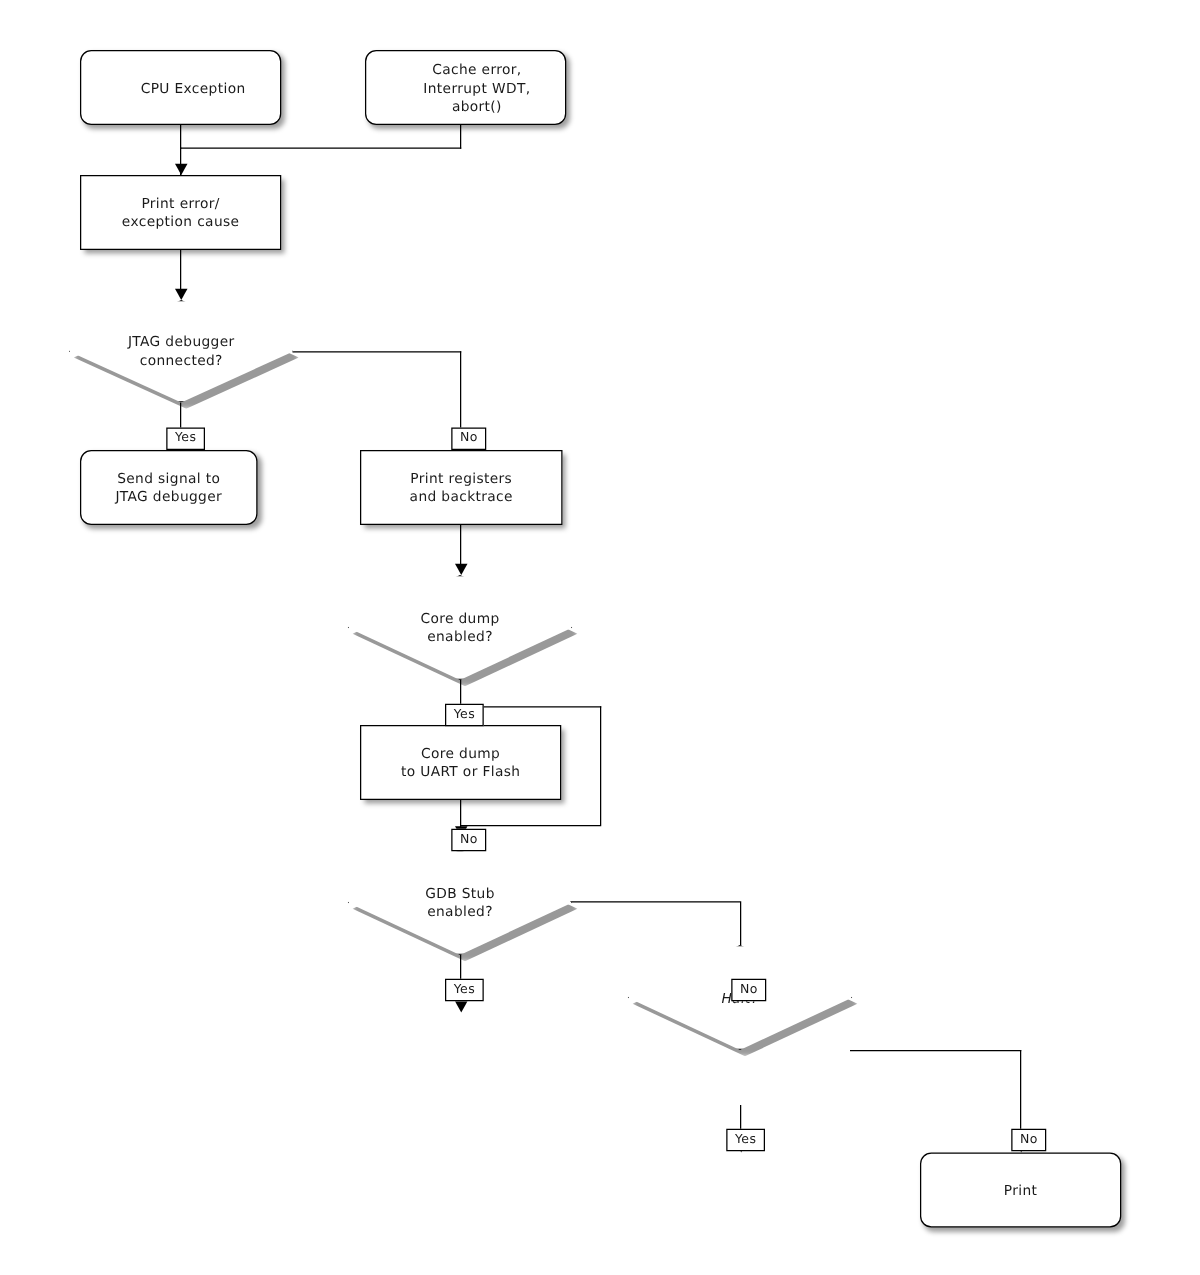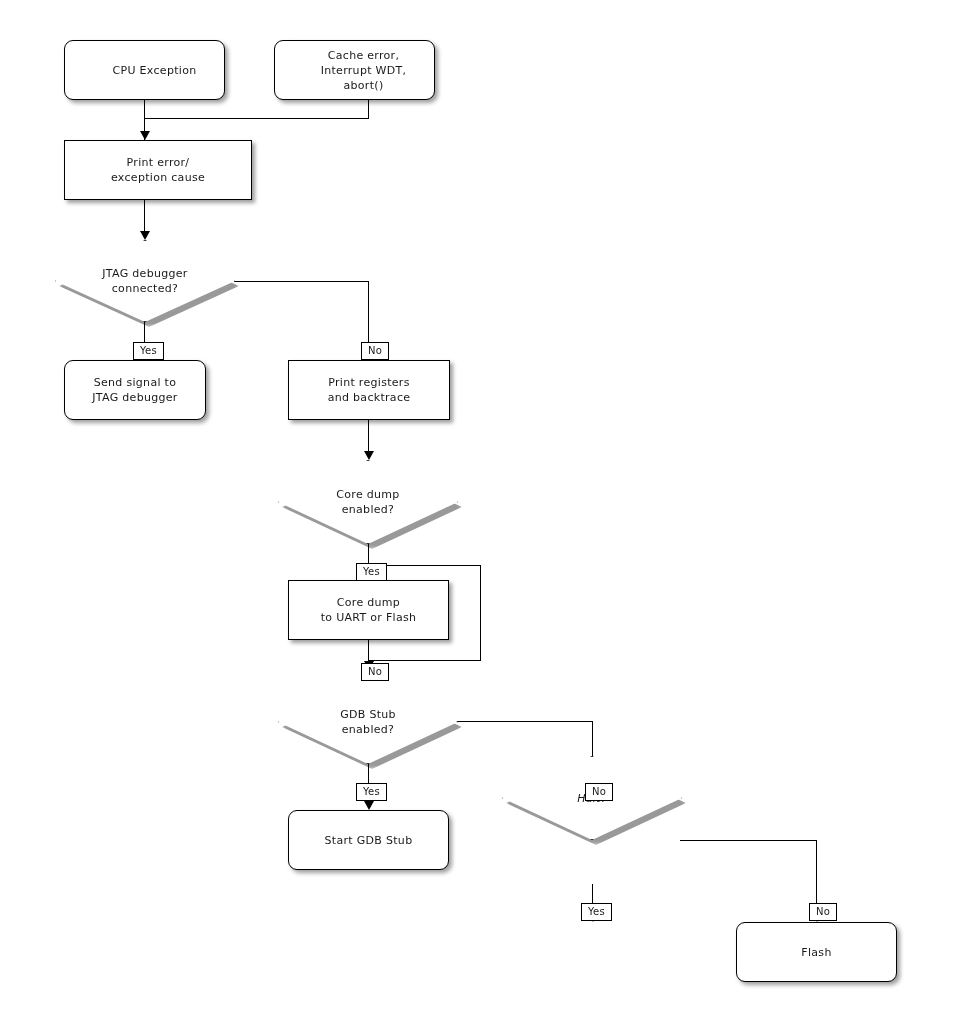--- a/index.html
+++ b/index.html
@@ -87,25 +87,25 @@
 
   <div class="ln lnv" style="left:592px;top:884px;height:34px;"></div>
   <div class="arrow" style="left:588px;top:913px;"></div>
 
   <div class="ln lnh" style="left:680px;top:840px;width:137px;"></div>
   <div class="ln lnv" style="left:816px;top:840px;height:78px;"></div>
   <div class="arrow" style="left:812px;top:913px;"></div>
 
   <div class="node terminal" style="left:64px;top:40px;width:161px;height:60px;padding-left:20px;">CPU Exception</div>
 
-  <div class="node terminal" style="left:274px;top:40px;width:161px;height:60px;padding-left:18px;">Cache error,
+  <div class="node terminal" style="left:292px;top:40px;width:161px;height:60px;padding-left:18px;">Cache error,
 Interrupt WDT,
 abort()</div>
 
-  <div class="node process" style="left:64px;top:140px;width:188px;height:60px;">Print error/
+  <div class="node process" style="left:64px;top:140px;width:161px;height:60px;">Print error/
 exception cause</div>
 
   <div class="diamond" style="left:55px;top:240px;width:180px;height:82px;">
     <div class="dshadow"></div>
     <div class="dshape"></div>
     <div class="dlabel">JTAG debugger
 connected?</div>
   </div>
 
   <div class="node terminal" style="left:64px;top:360px;width:142px;height:60px;">Send signal to
@@ -124,30 +124,29 @@
   <div class="node process" style="left:288px;top:580px;width:161px;height:60px;">Core dump
 to UART or Flash</div>
 
   <div class="diamond" style="left:278px;top:680px;width:180px;height:84px;">
     <div class="dshadow"></div>
     <div class="dshape"></div>
     <div class="dlabel">GDB Stub
 enabled?</div>
   </div>
 
-  <div class="node terminal" style="left:288px;top:810px;width:161px;height:60px;">Start GDB Stub</div>
 
   <div class="diamond" style="left:502px;top:756px;width:180px;height:84px;font-style:italic;">
     <div class="dshadow"></div>
     <div class="dshape"></div>
     <div class="dlabel">Halt?</div>
   </div>
 
 
-  <div class="node terminal" style="left:736px;top:922px;width:161px;height:60px;">Flash</div>
+  <div class="node terminal" style="left:736px;top:922px;width:161px;height:60px;">Print</div>
 
   <div class="elabel" style="left:85px;top:342px;">Yes</div>
   <div class="elabel" style="left:313px;top:342px;">No</div>
 
   <div class="elabel" style="left:308px;top:563px;">Yes</div>
   <div class="elabel" style="left:313px;top:663px;">No</div>
 
   <div class="elabel" style="left:308px;top:783px;">Yes</div>
   <div class="elabel" style="left:537px;top:783px;">No</div>
 

